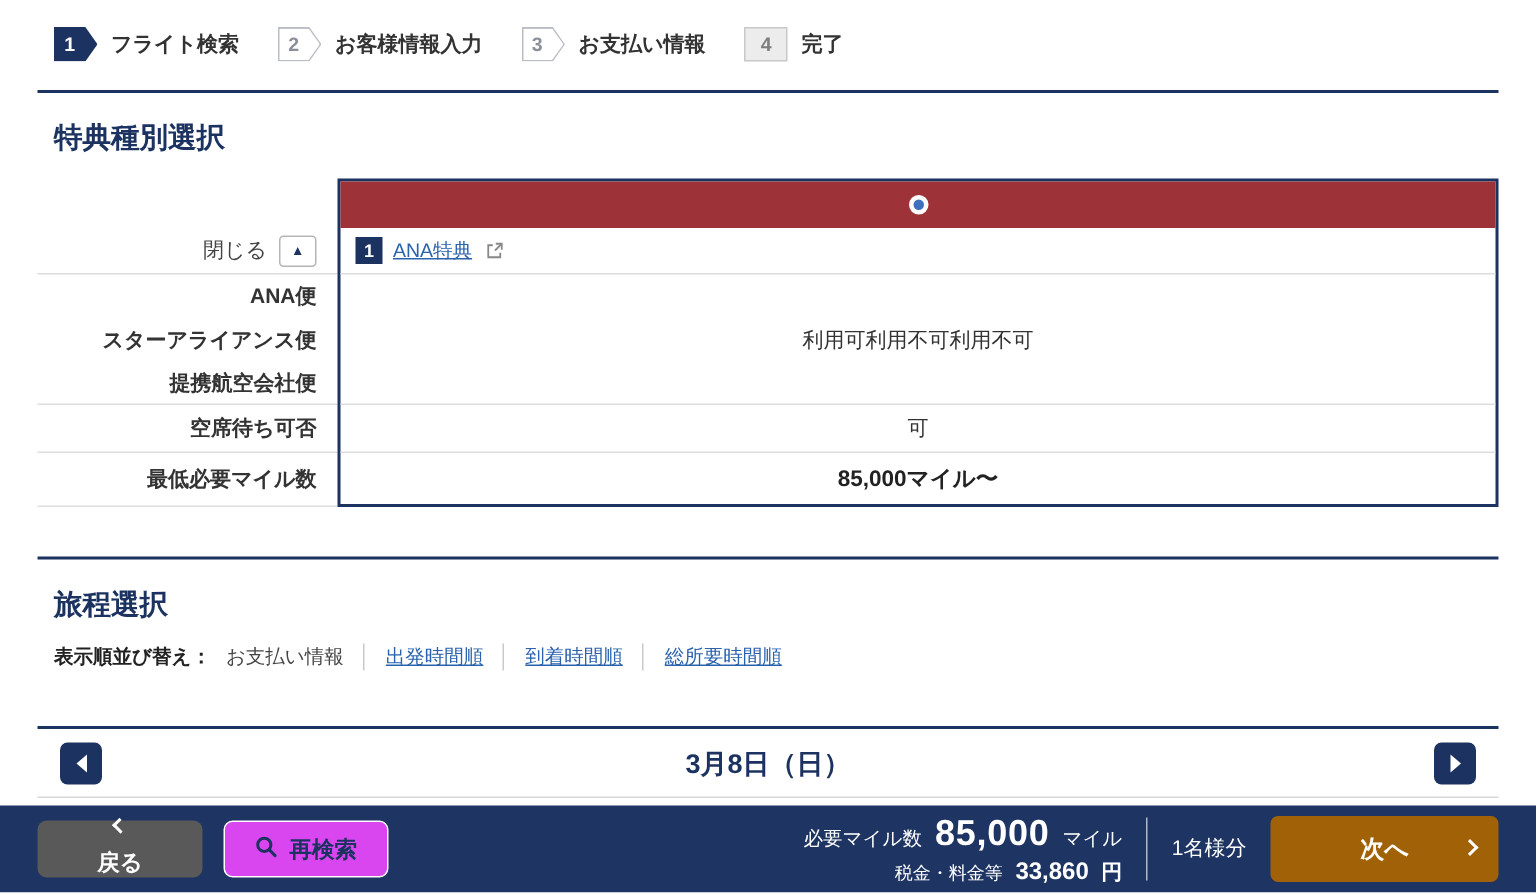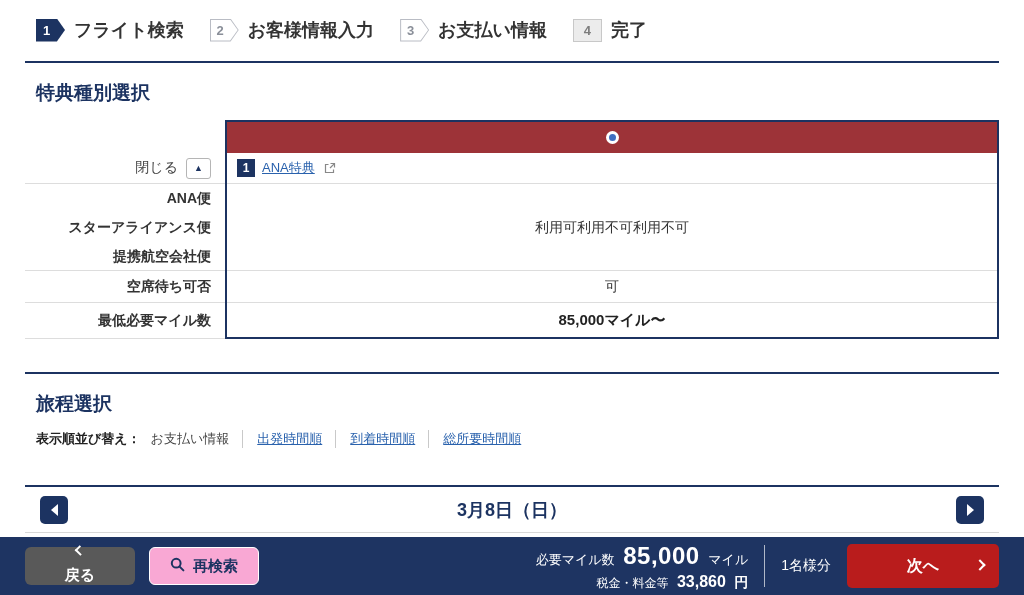--- a/index.html
+++ b/index.html
@@ -28,21 +28,21 @@
   .step-badge.square .shape, .step-badge.square .shape-inner { clip-path:none; }
   .step-badge.square .shape { background:#c8c8c8; }
   .step-badge.square .shape-inner { background:#ececec; }
   .step-num {
     position:absolute; left:0; top:0; width:21px; height:23px;
     display:flex; align-items:center; justify-content:center;
     font-size:13px; font-weight:bold; color:#8a8f99;
   }
   .step-badge.active .step-num { color:#fff; }
   .step-badge.square .step-num { width:29px; color:#7d7d7d; }
-  .step-label { font-size:18px; font-weight:bold; color:#333; }
+  .step-label { font-size:14px; font-weight:bold; color:#333; }
 
   
   .rule { height:2px; background:#1c3361; margin-top:19px; }
   .rule-2 { margin-top:33px; }
   h2.section-title { font-size:19px; font-weight:bold; color:#1c3361; margin:17px 0 0 11px; }
 
   
   .award-wrap { display:flex; margin-top:14px; }
   .award-left { flex:0 0 200px; }
   .al-spacer { height:33px; }
@@ -96,34 +96,34 @@
 
   
   .bottom-bar { position:absolute; left:0; bottom:0; width:1024px; height:58px; background:#1e3462;
                 display:flex; align-items:center; padding:0 25px; }
   .back-btn { width:110px; height:38px; background:#595959; border:none; border-radius:6px;
               color:#fff; font-size:15px; font-weight:bold; display:flex; align-items:center;
               justify-content:center; gap:12px; cursor:pointer;
               font-family:"Liberation Sans","DejaVu Sans",sans-serif;flex-direction:column; }
   .chev-left { width:8px; height:8px; border-left:2px solid #fff; border-bottom:2px solid #fff;
                transform:rotate(45deg); }
-  .research-btn { height:38px; margin-left:14px; background:#f9a8d4; border:1px solid #fff; border-radius:6px;
+  .research-btn { height:38px; margin-left:14px; background:#d946ef; border:1px solid #fff; border-radius:6px;
                   color:#1c3361; font-size:15px; font-weight:bold; display:flex; align-items:center;
                   justify-content:center; gap:8px; padding:0 20px; cursor:pointer;
                   font-family:"Liberation Sans","DejaVu Sans",sans-serif; }
   .right-cluster { margin-left:auto; display:flex; align-items:center; }
   .fare-block { text-align:right; color:#fff; line-height:1.25; }
   .fare-line1 { font-size:13px; }
   .fare-line1 .big { font-size:24px; font-weight:bold; margin:0 5px; letter-spacing:.5px; }
   .fare-line2 { font-size:12px; margin-top:1px; }
   .fare-line2 .med { font-size:16px; font-weight:bold; margin:0 5px; }
   .fare-line2 .unit { font-weight:bold; font-size:14px; }
   .v-div { width:1px; height:42px; background:rgba(255,255,255,.65); margin:0 16px; }
   .pax { color:#fff; font-size:14px; margin-right:16px; }
-  .next-btn { position:relative; width:152px; height:44px; background:#b91c1c; border:none; border-radius:5px;
+  .next-btn { position:relative; width:152px; height:44px; background:#a16207; border:none; border-radius:5px;
               color:#fff; font-size:16px; font-weight:bold; cursor:pointer;
               display:flex; align-items:center; justify-content:center;
               font-family:"Liberation Sans","DejaVu Sans",sans-serif; }
   .chev-right { position:absolute; right:15px; top:17px; width:8px; height:8px;
                 border-right:2px solid #fff; border-top:2px solid #fff; transform:rotate(45deg); }
 </style>
 </head>
 <body>
 
 <div class="content">

